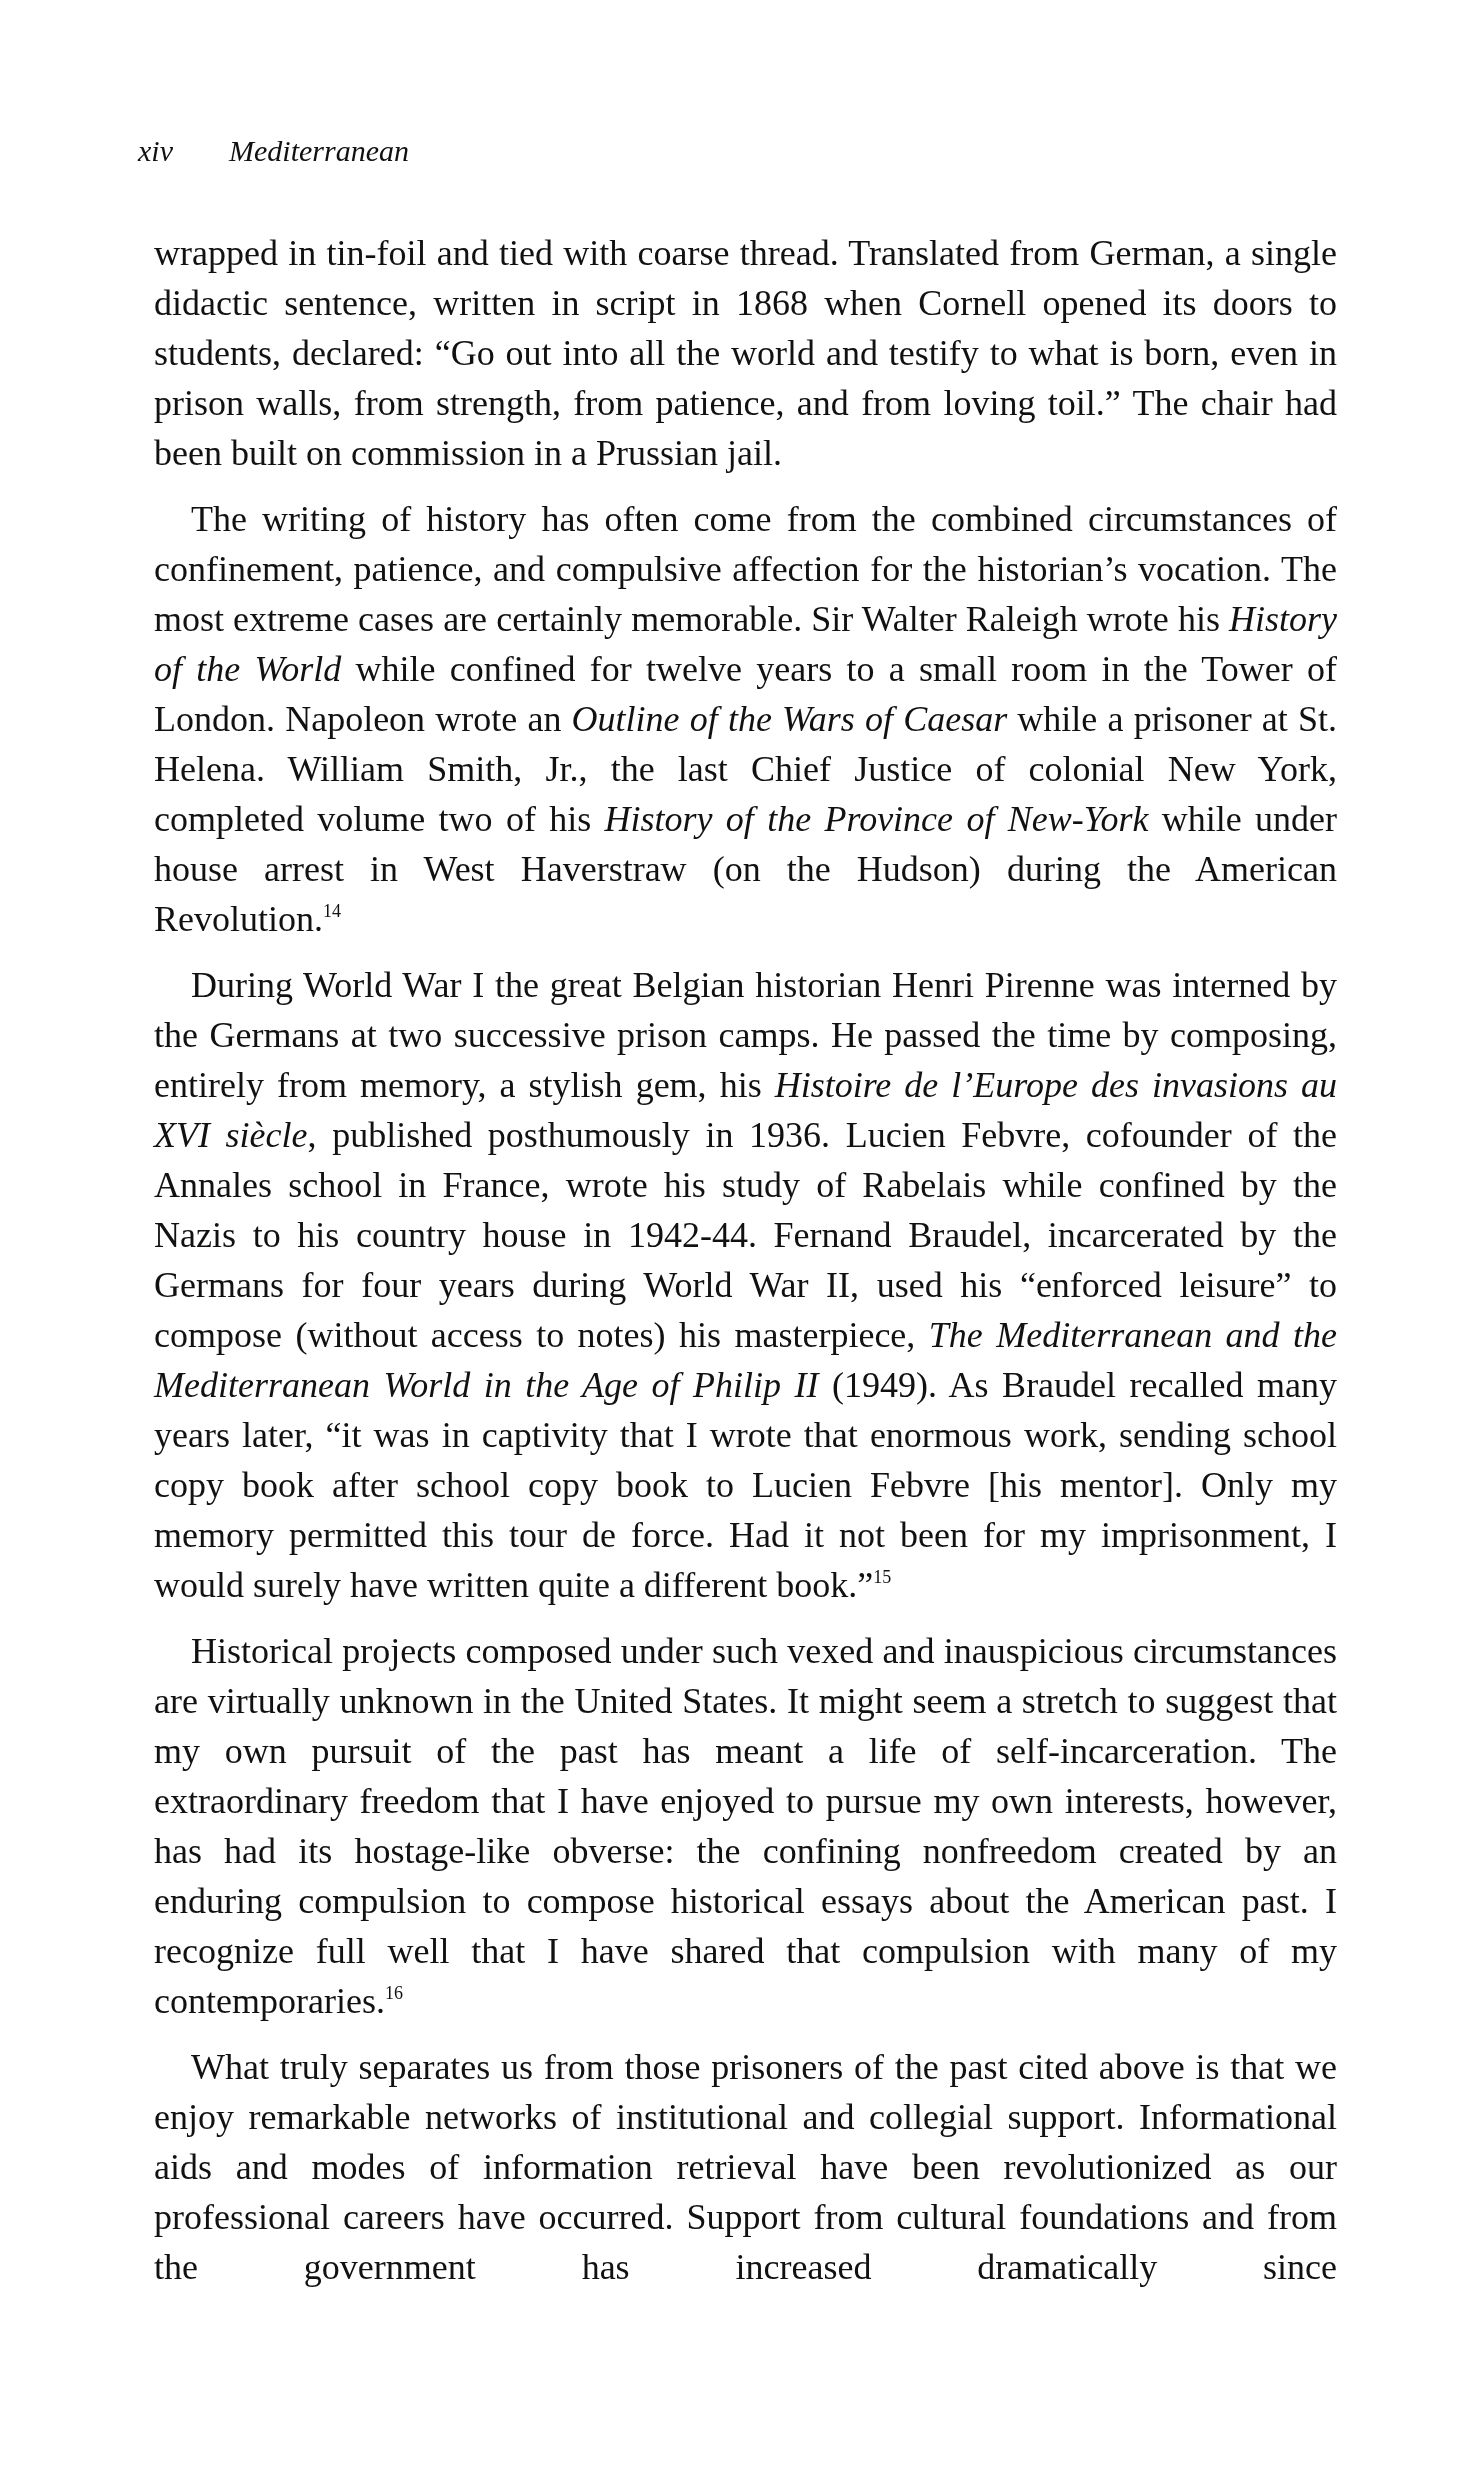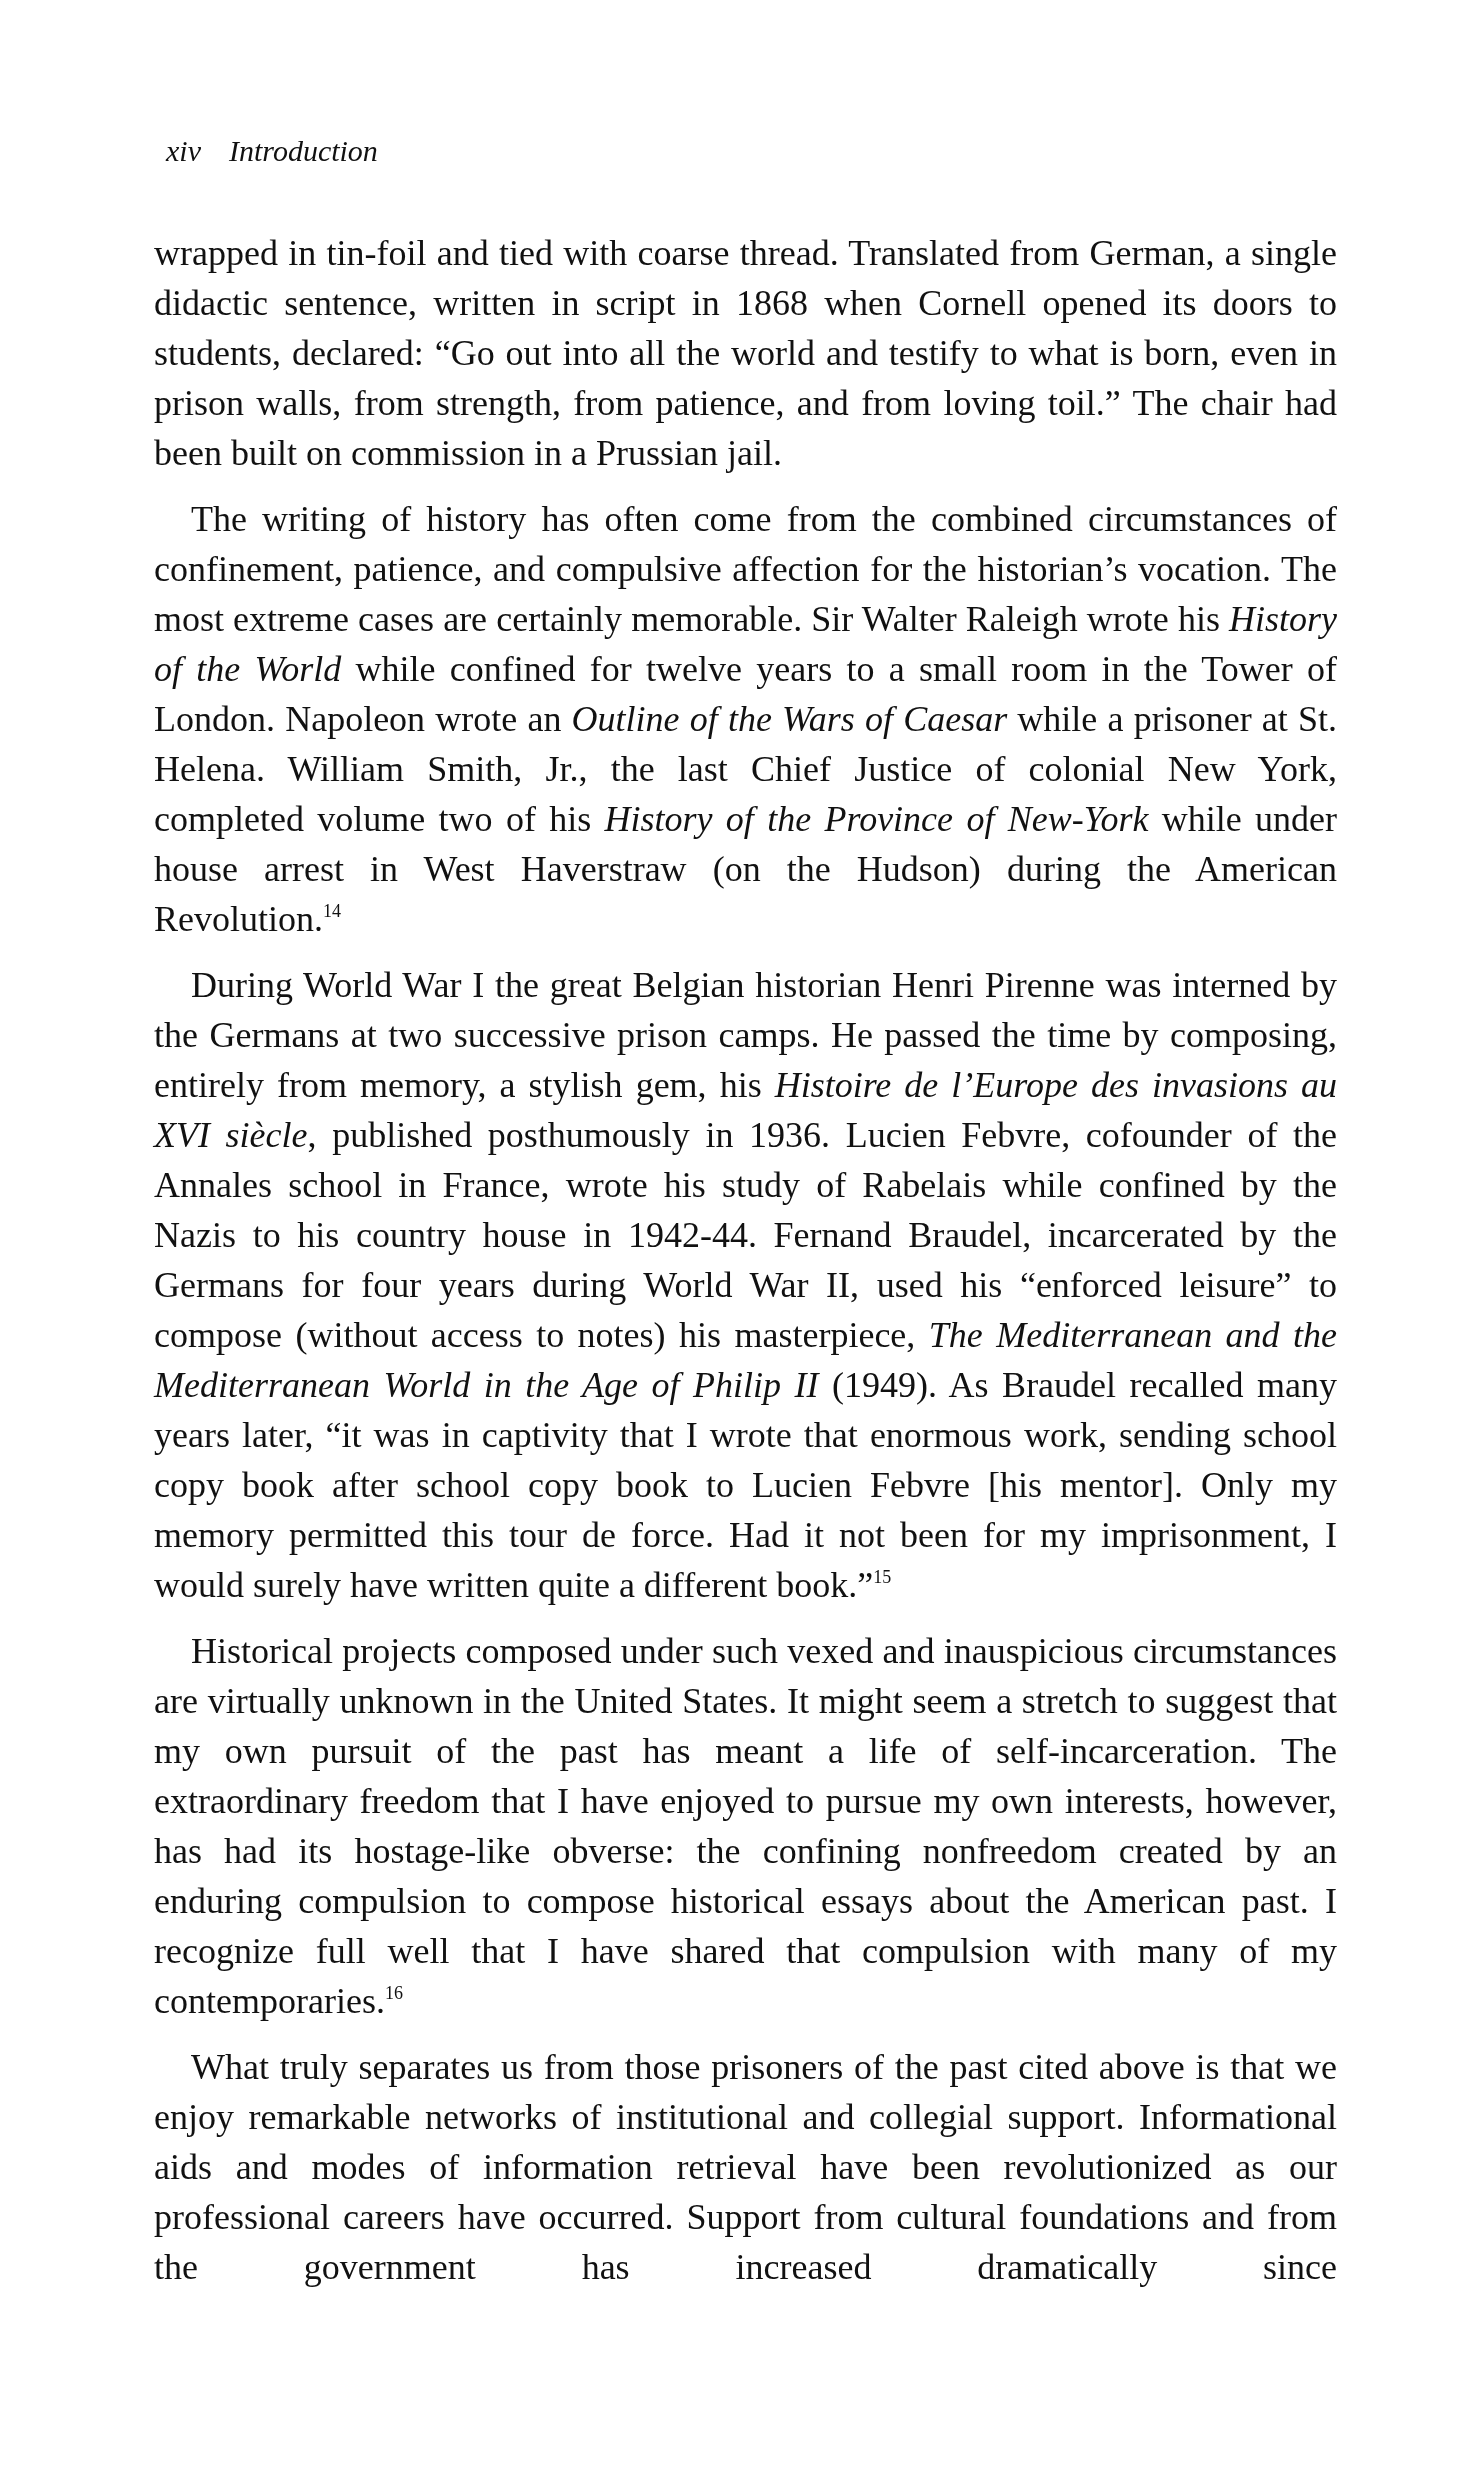--- a/index.html
+++ b/index.html
@@ -7,37 +7,37 @@
   .page {
     position: absolute; left: 138px; top: 0; width: 1215px;
     font-family: "Liberation Serif", "DejaVu Serif", serif;
     color: #111111;
   }
   .running-head {
     position: absolute; top: 133px; left: 0;
     font-style: italic; font-size: 30px; line-height: 36px;
     white-space: nowrap;
   }
-  .running-head .folio { display: inline-block; width: 91px; text-align: center; }
+  .running-head .folio { display: inline-block; width: 91px; }
   .body-text {
     position: absolute; top: 212px; left: 0; width: 1215px;
     font-size: 36px; line-height: 50px;
   }
   .body-text p { margin: 16px; text-align: justify; text-align-last: left; }
   .body-text p.indent { text-indent: 37px; }
   .body-text p.last-justified { text-align-last: justify; }
   sup { font-size: 18px; line-height: 0; vertical-align: 14.2px; }
   em { font-style: italic; }
 </style>
 </head>
 <body>
 
 <div class="page">
   <div class="running-head">
-    <span class="folio">xiv</span><span>Introduction</span>
+    <span class="folio">xiv</span><span>Mediterranean</span>
   </div>
   <div class="body-text" id="body-text">
       <p><span>wrapped in tin-foil and tied with coarse thread. Translated from German, a single didactic sentence, written in script in 1868 when Cornell opened its doors to students, declared: “Go out into all the world and testify to what is born, even in prison walls, from strength, from patience, and from loving toil.” The chair had been built on commission in a Prussian jail.</span></p>
       <p class="indent"><span>The writing of history has often come from the combined circumstances of confinement, patience, and compulsive affection for the historian’s vocation. The most extreme cases are certainly memorable. Sir Walter Raleigh wrote his </span><em>History of the World</em><span> while confined for twelve years to a small room in the Tower of London. Napoleon wrote an </span><em>Outline of the Wars of Caesar</em><span> while a prisoner at St. Helena. William Smith, Jr., the last Chief Justice of colonial New York, completed volume two of his </span><em>History of the Province of New-York</em><span> while under house arrest in West Haverstraw (on the Hudson) during the American Revolution.</span><sup>14</sup></p>
       <p class="indent"><span>During World War I the great Belgian historian Henri Pirenne was interned by the Germans at two successive prison camps. He passed the time by composing, entirely from memory, a stylish gem, his </span><em>Histoire de l’Europe des invasions au XVI siècle</em><span>, published posthumously in 1936. Lucien Febvre, cofounder of the Annales school in France, wrote his study of Rabelais while confined by the Nazis to his country house in 1942-44. Fernand Braudel, incarcerated by the Germans for four years during World War II, used his “enforced leisure” to compose (without access to notes) his masterpiece, </span><em>The Mediterranean and the Mediterranean World in the Age of Philip II</em><span> (1949). As Braudel recalled many years later, “it was in captivity that I wrote that enormous work, sending school copy book after school copy book to Lucien Febvre [his mentor]. Only my memory permitted this tour de force. Had it not been for my imprisonment, I would surely have written quite a different book.”</span><sup>15</sup></p>
       <p class="indent"><span>Historical projects composed under such vexed and inauspicious circumstances are virtually unknown in the United States. It might seem a stretch to suggest that my own pursuit of the past has meant a life of self-incarceration. The extraordinary freedom that I have enjoyed to pursue my own interests, however, has had its hostage-like obverse: the confining nonfreedom created by an enduring compulsion to compose historical essays about the American past. I recognize full well that I have shared that compulsion with many of my contemporaries.</span><sup>16</sup></p>
       <p class="indent last-justified"><span>What truly separates us from those prisoners of the past cited above is that we enjoy remarkable networks of institutional and collegial support. Informational aids and modes of information retrieval have been revolutionized as our professional careers have occurred. Support from cultural foundations and from the government has increased dramatically since</span></p>
     </div>
 </div>
 

